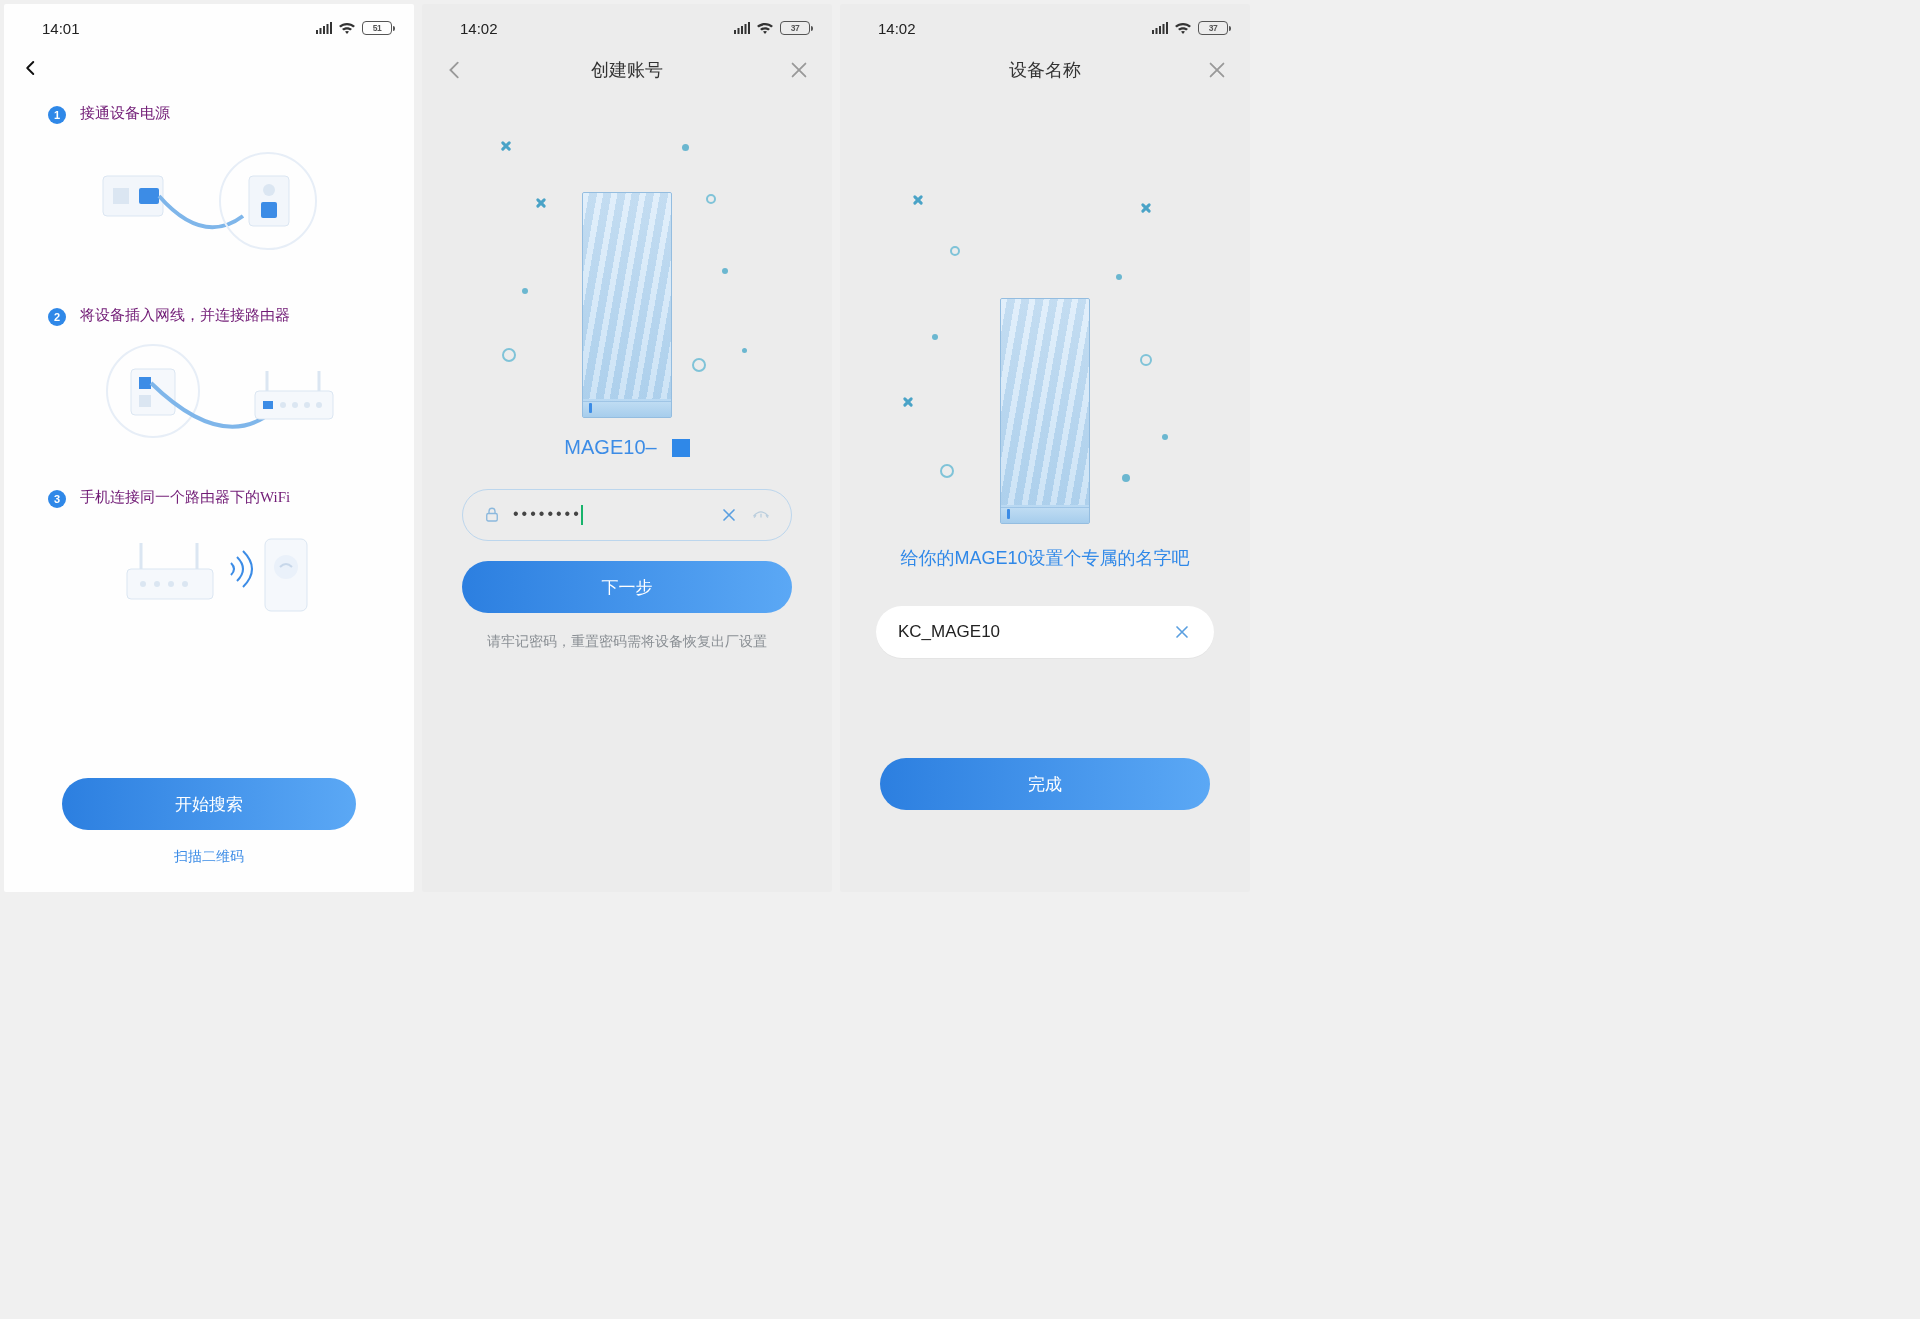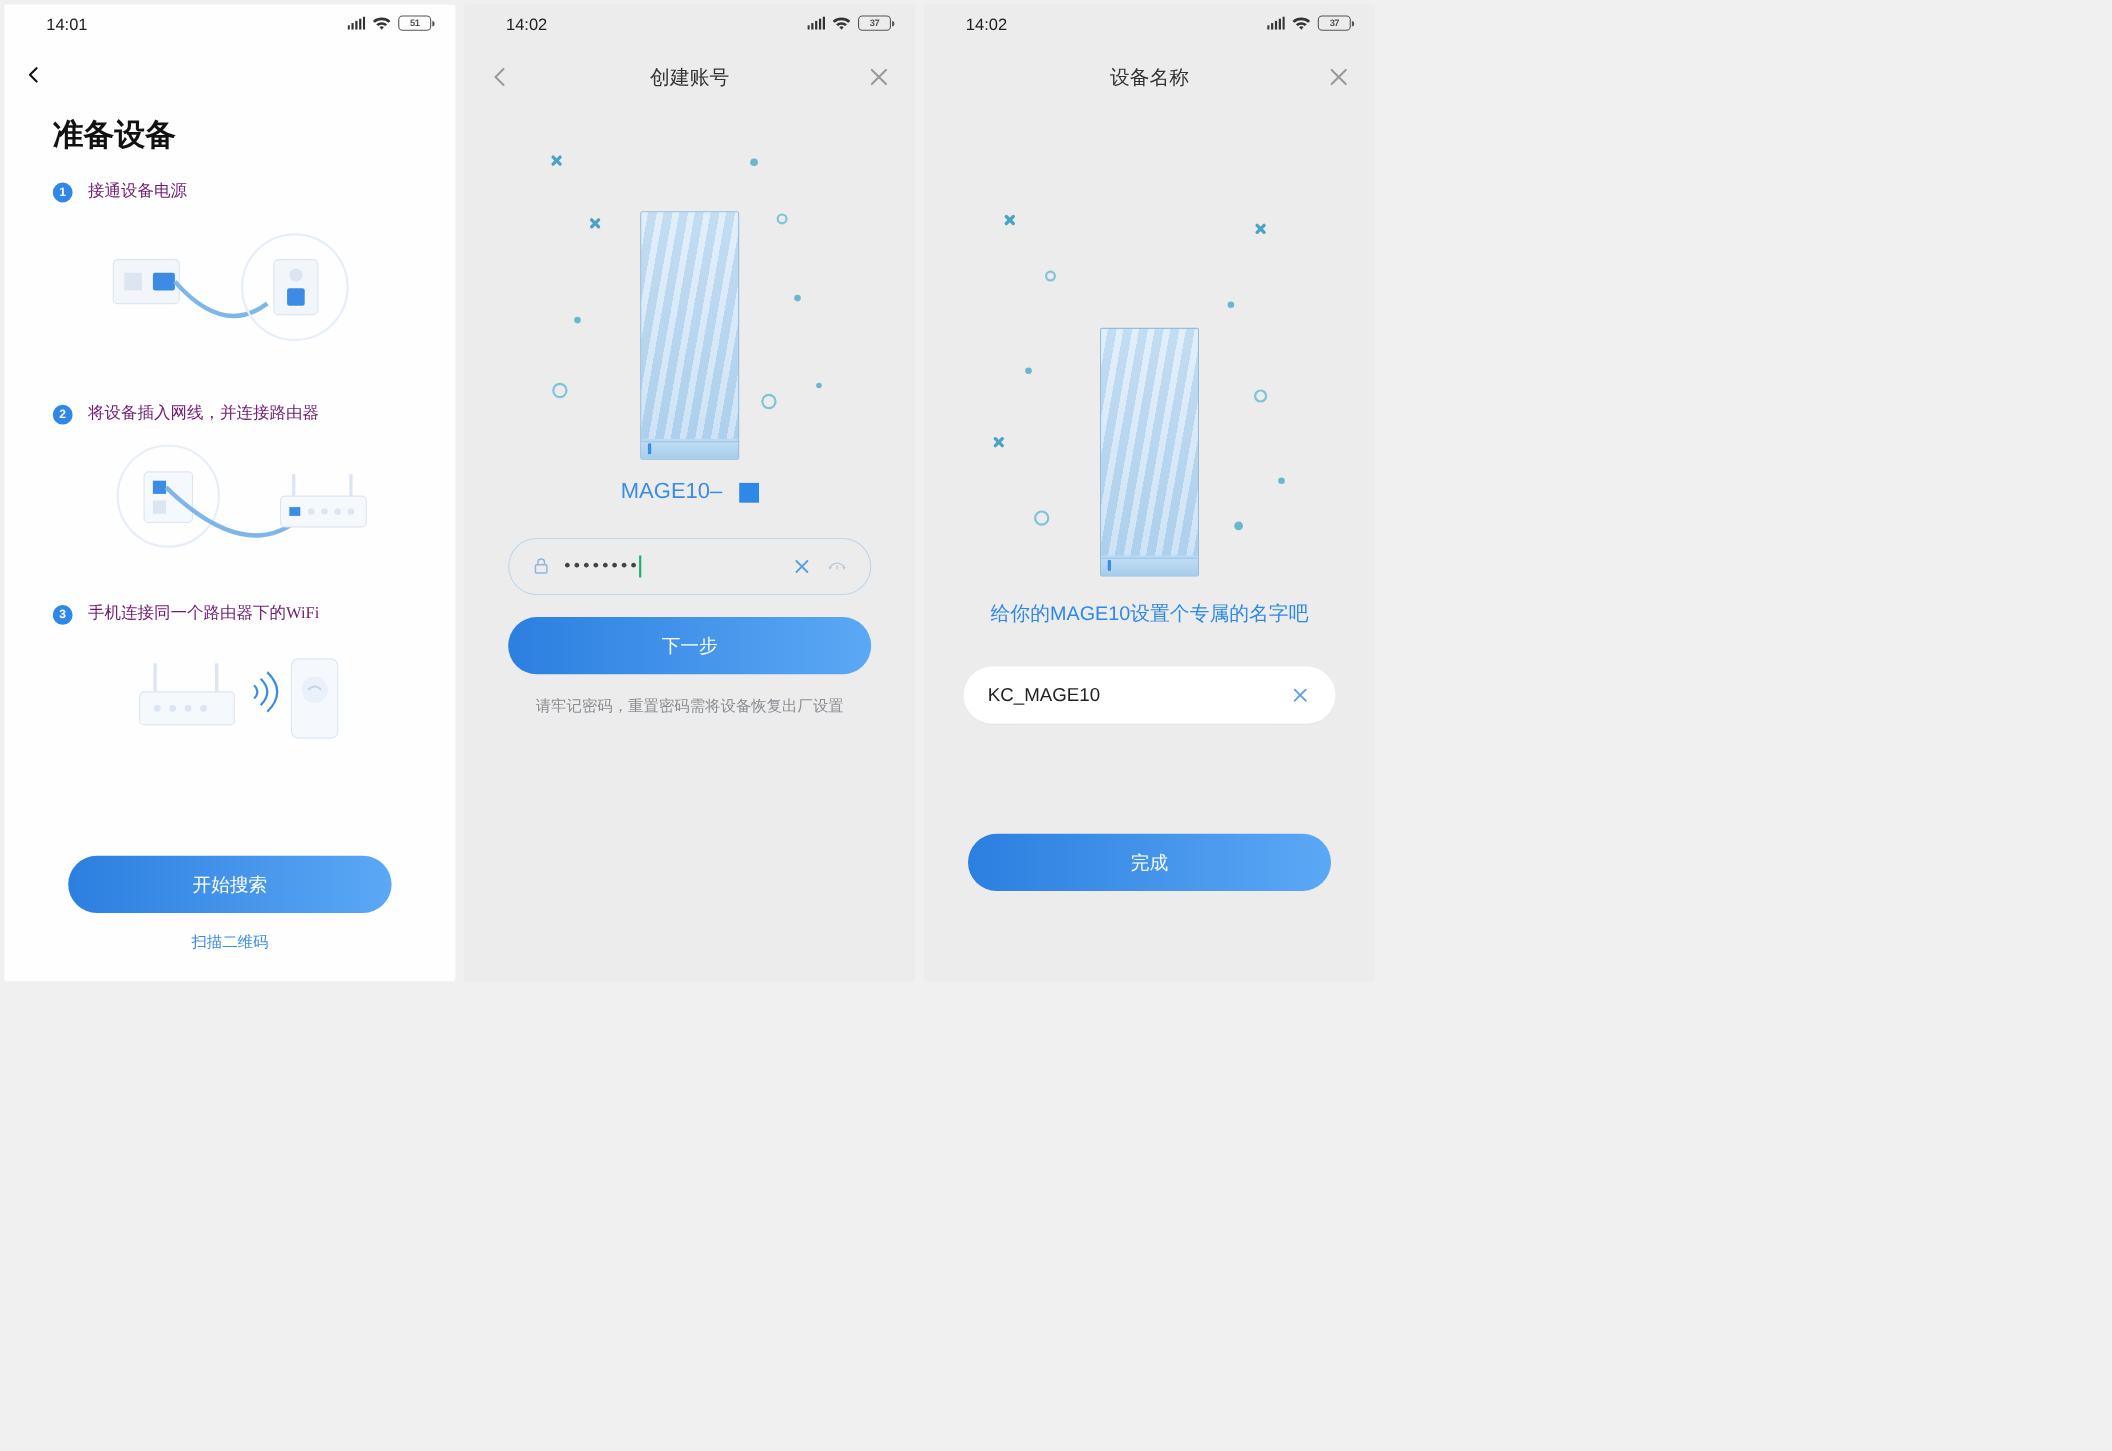--- a/index.html
+++ b/index.html
@@ -18,21 +18,21 @@
     height: 888px;
     background: #fefefe;
     border-radius: 2px;
     overflow: hidden;
     flex-shrink: 0;
   }
   .phone-grey { background: #ececec; }
   .status-bar {
     display: flex;
     justify-content: space-between;
-    align-items: flex-start;
+    align-items: center;
     padding: 10px 22px 4px 38px;
     height: 42px;
     font-size: 15px;
     font-weight: 500;
     color: #222;
   }
   .status-icons { display: flex; align-items: center; gap: 6px; }
   .sig-icon, .wifi-icon { display: inline-block; }
   .battery {
     width: 30px; height: 14px;
@@ -175,21 +175,20 @@
     </span>
   </div>
 
   <div class="nav-bar">
     <svg class="chev-back" viewBox="0 0 24 24">
         <path d="M15 4 L7 12 L15 20" stroke="#111" stroke-width="2.6" fill="none" stroke-linecap="round" stroke-linejoin="round"></path>
       </svg>
   </div>
 
   <div class="s1-content">
-    <div class="s1-title">准备设备</div>
 
     <div class="step">
       <span class="step-num">1</span>
       <span class="step-txt">接通设备电源</span>
     </div>
     <div class="step-illus">
       <svg width="240" height="120" viewBox="0 0 240 120">
         <rect x="10" y="30" width="60" height="40" rx="4" fill="#f2f6fb" stroke="#dbe6f2"></rect>
         <rect x="20" y="42" width="16" height="16" fill="#dbe6f2"></rect>
         <rect x="46" y="42" width="20" height="16" rx="2" fill="#3c8ce6"></rect>

